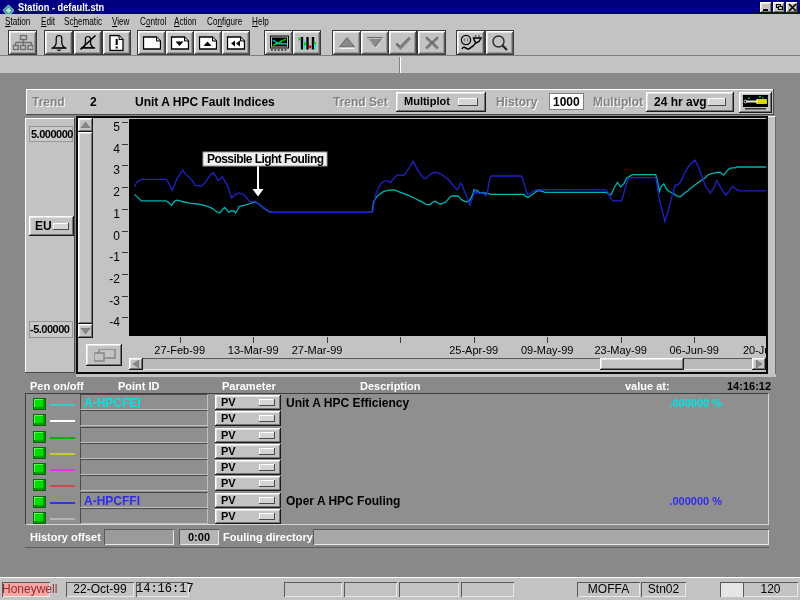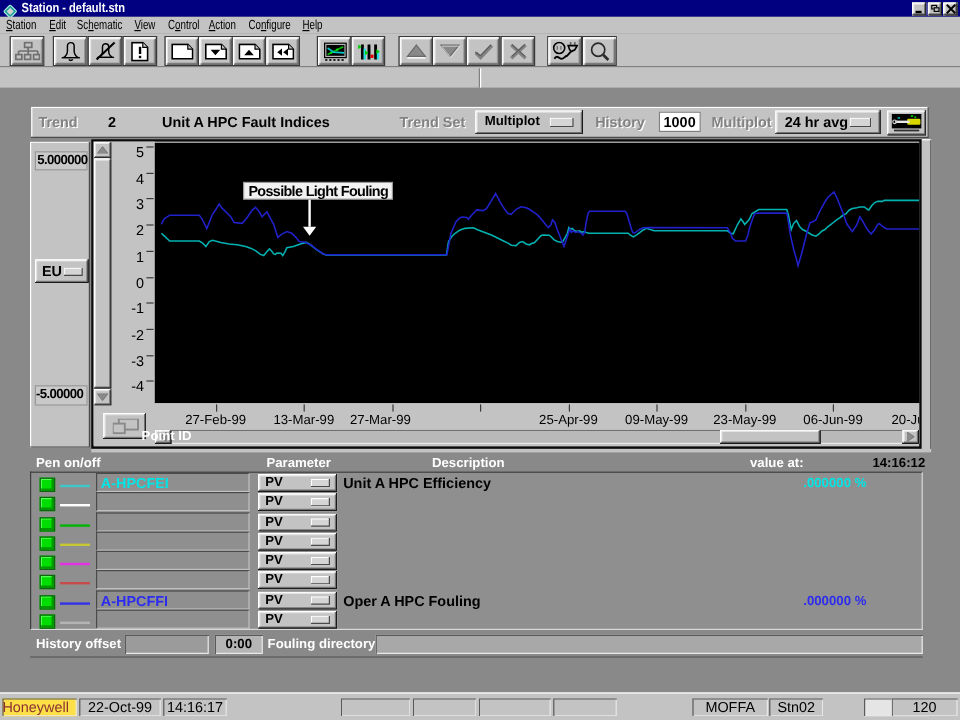--- a/index.html
+++ b/index.html
@@ -308,21 +308,21 @@
     </svg>
 </div>
 <div class="abs out2" style="left:600px;top:358px;width:84px;height:12px;"></div>
 <div class="abs out2" style="left:752px;top:358px;width:14px;height:12px;">
  <svg class="abs" style="left:4px;top:2px;" width="6" height="8">
       <polygon points="0,0 0,8 6,4" fill="#8a8a8a" stroke="#5a5a5a" stroke-width="0.5"></polygon>
     </svg>
 </div>
 
 <div class="abs wlab" style="left:30px;top:380px;">Pen on/off</div>
-<div class="abs wlab" style="left:118px;top:358px;text-align:center;">Point ID</div>
+<div class="abs wlab" style="left:118px;top:380px;text-align:center;">Point ID</div>
 <div class="abs wlab" style="left:222px;top:380px;">Parameter</div>
 <div class="abs wlab" style="left:360px;top:380px;">Description</div>
 <div class="abs wlab" style="left:625px;top:380px;">value at:</div>
 <div class="abs b" style="left:727px;top:380px;font-size:11px;color:#000;">14:16:12</div>
 <div class="abs" style="left:25px;top:393px;width:744px;height:132px;border:1px solid #3f3f3f;border-right-color:#d8d8d8;border-bottom-color:#d8d8d8;background:#8f8f8f;"></div>
 <div id="rows">
     <div class="abs" style="left:33px;top:398.0px;width:13px;height:12px;background:#00dd00;border:1px solid #156015;box-shadow:inset -2px -2px 0 #009900, inset 1px 1px 0 #55ff55;"></div>
     <div class="abs" style="left:50px;top:404.0px;width:25px;height:2px;background:#40c8c8;"></div>
     <div class="abs" style="left:80px;top:394.0px;width:128px;height:16px;border:1px solid #4a4a4a;border-bottom-color:#c0c0c0;border-right-color:#c0c0c0;"></div>
     <div class="abs out2" style="left:215px;top:395.0px;width:66px;height:15px;">
@@ -389,23 +389,23 @@
 <div class="abs wlab" style="left:30px;top:531px;">History offset</div>
 <div class="abs sunk" style="left:104px;top:529px;width:70px;height:16px;background:#9b9b9b;"></div>
 <div class="abs sunk" style="left:179px;top:529px;width:40px;height:16px;background:#b5b5b5;"></div>
 <div class="abs b" style="left:188px;top:531px;font-size:11px;color:#000;">0:00</div>
 <div class="abs wlab" style="left:223px;top:531px;">Fouling directory</div>
 <div class="abs sunk" style="left:313px;top:529px;width:456px;height:16px;background:#a8a8a8;"></div>
 <div class="abs" style="left:25px;top:547px;width:744px;height:1px;background:#5a5a5a;"></div>
 
 <div class="abs" style="left:0;top:577px;width:800px;height:23px;background:#c3c3c3;border-top:1px solid #ffffff;"></div>
 <div id="status">
-    <div class="abs sunk" style="left:2px;top:582px;width:62px;height:15px;background:#fde047;text-align:left;font-size:12px;color:#8b3030;line-height:15px;">Honeywell</div>
+    <div class="abs sunk" style="left:2px;top:582px;width:48px;height:15px;background:#fca5a5;text-align:right;font-size:12px;color:#8b3030;line-height:15px;">Honeywell</div>
     <div class="abs sunk" style="left:66px;top:582px;width:68px;height:15px;background:#c3c3c3;text-align:center;font-size:12px;color:#000;line-height:15px;">22-Oct-99</div>
-    <div class="abs sunk" style="left:136px;top:582px;width:53px;height:15px;background:#c3c3c3;text-align:center;font-size:12px;color:#000;line-height:15px;">14:16:17</div>
+    <div class="abs sunk" style="left:136px;top:582px;width:53px;height:15px;background:#c3c3c3;text-align:center;font-size:12px;color:#000;line-height:15px;font-family:Liberation Mono, monospace;">14:16:17</div>
     <div class="abs sunk" style="left:284px;top:582px;width:58px;height:15px;background:#c3c3c3;text-align:center;font-size:12px;color:;line-height:15px;"></div>
     <div class="abs sunk" style="left:344px;top:582px;width:53px;height:15px;background:#c3c3c3;text-align:center;font-size:12px;color:;line-height:15px;"></div>
     <div class="abs sunk" style="left:399px;top:582px;width:60px;height:15px;background:#c3c3c3;text-align:center;font-size:12px;color:;line-height:15px;"></div>
     <div class="abs sunk" style="left:461px;top:582px;width:53px;height:15px;background:#c3c3c3;text-align:center;font-size:12px;color:;line-height:15px;"></div>
     <div class="abs sunk" style="left:577px;top:582px;width:63px;height:15px;background:#c3c3c3;text-align:center;font-size:12px;color:#000;line-height:15px;">MOFFA</div>
     <div class="abs sunk" style="left:641px;top:582px;width:45px;height:15px;background:#c3c3c3;text-align:center;font-size:12px;color:#000;line-height:15px;">Stn02</div>
     <div class="abs sunk" style="left:720px;top:582px;width:54px;height:15px;background:#e5e5e5;text-align:right;font-size:12px;color:#000;line-height:15px;">Oper</div>
     <div class="abs sunk" style="left:743px;top:582px;width:55px;height:15px;background:#c3c3c3;text-align:center;font-size:12px;color:#000;line-height:15px;">120</div>
   </div>
 

